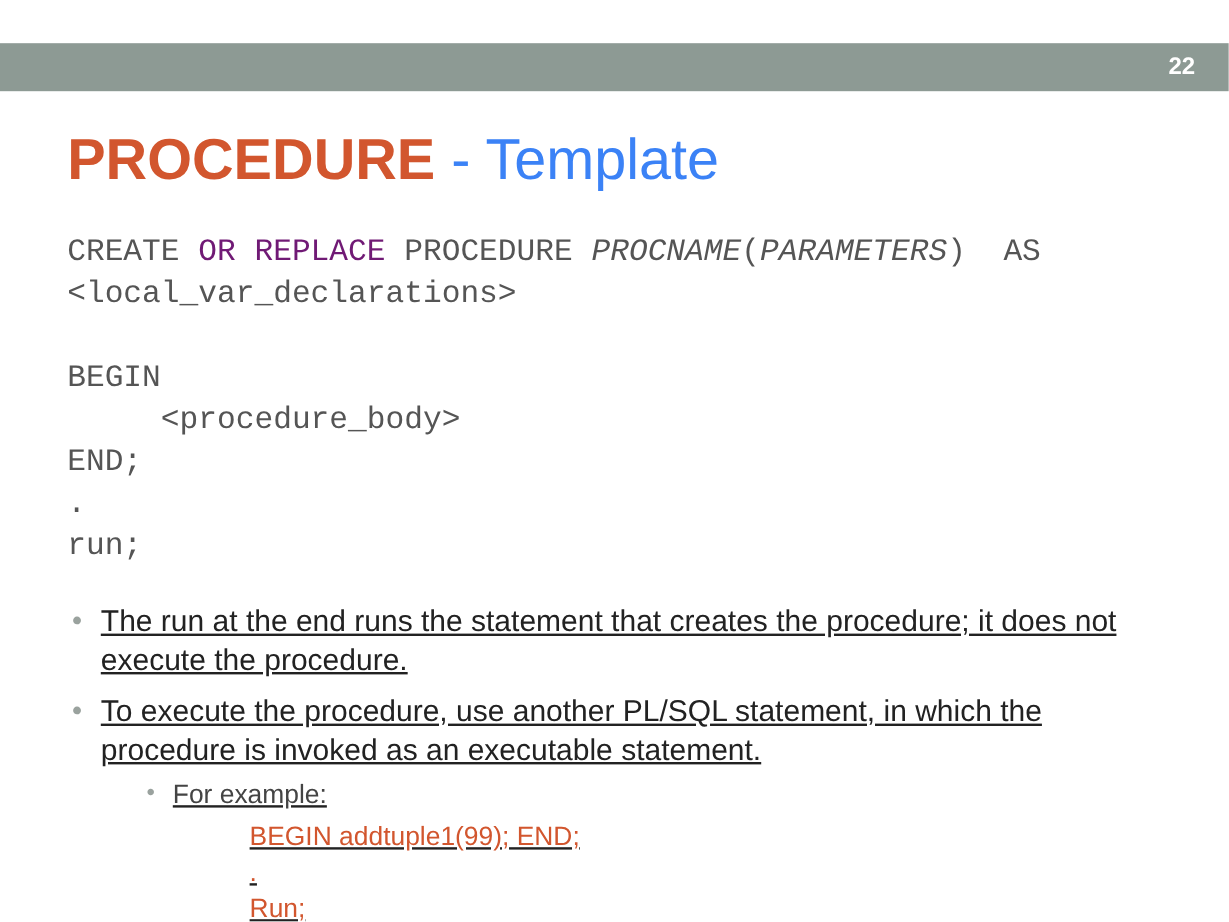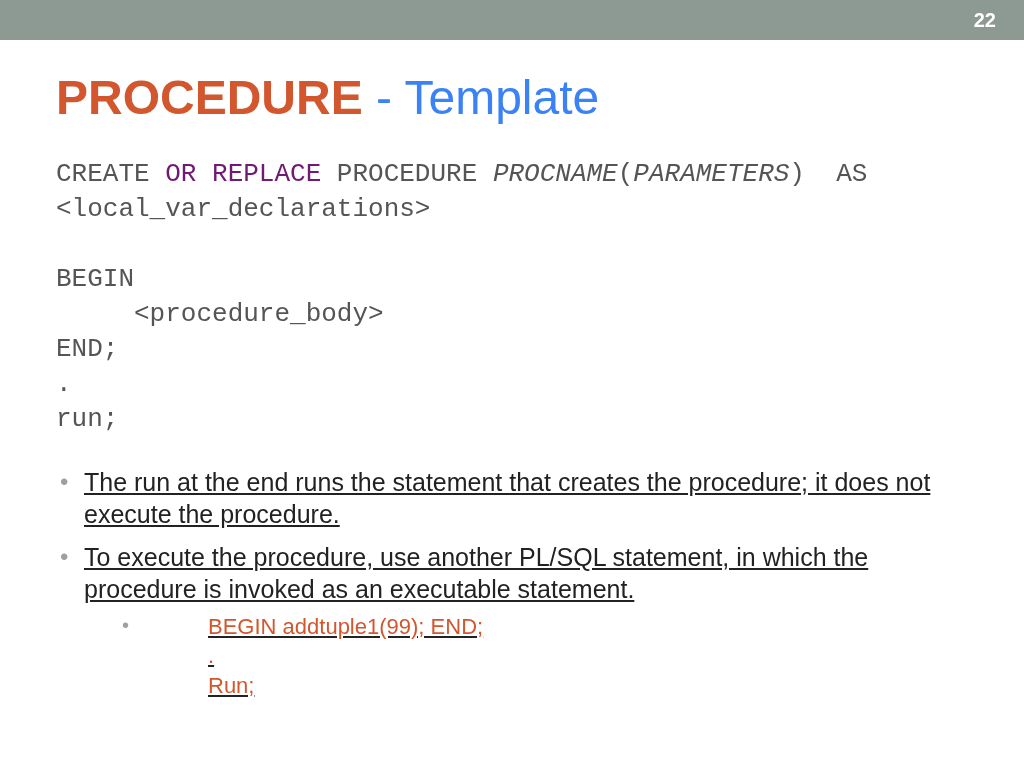--- a/index.html
+++ b/index.html
@@ -10,20 +10,21 @@
     background: #ffffff;
     font-family: "Helvetica Neue", Helvetica, Arial, sans-serif;
     color: #222;
     overflow: hidden;
   }
   .topbar {
     width: 100%;
     height: 40px;
     background: #8d9a94;
     position: relative;
+    margin-top: 36px;
   }
   .page-number {
     position: absolute;
     right: 28px;
     top: 0;
     line-height: 40px;
     color: #ffffff;
     font-size: 20px;
     font-weight: 600;
     font-family: "Helvetica Neue", Helvetica, Arial, sans-serif;
@@ -129,20 +130,21 @@
 <span>END;</span>
 <span>.</span>
 <span>run;</span></div>
 
   <ul class="bullets">
     <li>The run at the end runs the statement that creates the procedure; it does not execute the procedure.</li>
     <li>
       <span>To execute the procedure, use another PL/SQL statement, in which the procedure is invoked as an executable statement.</span>
       <ul class="sub">
         <li>
+          <span>For example:</span>
           <div class="example-block">
             <div>BEGIN addtuple1(99); END;</div>
             <div>.</div>
             <div>Run;</div>
           </div>
         </li>
       </ul>
     </li>
   </ul>
 

